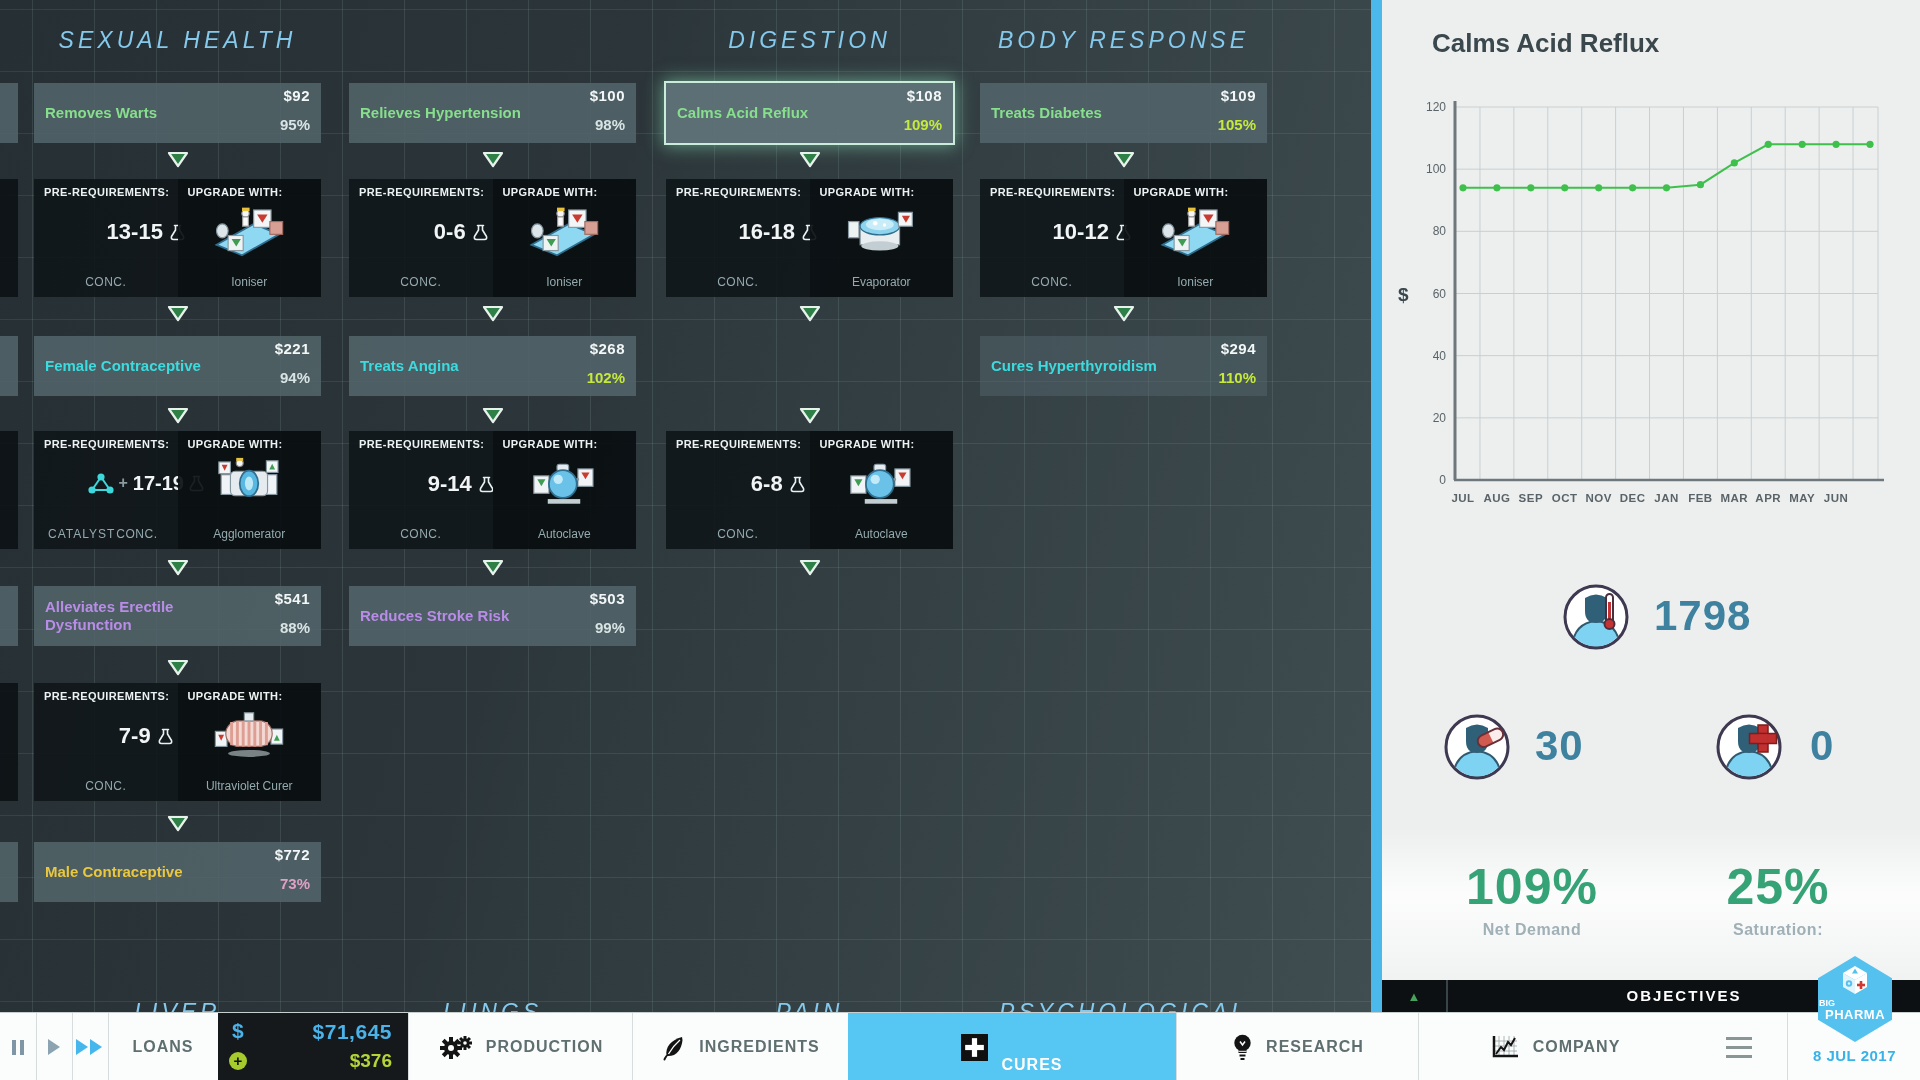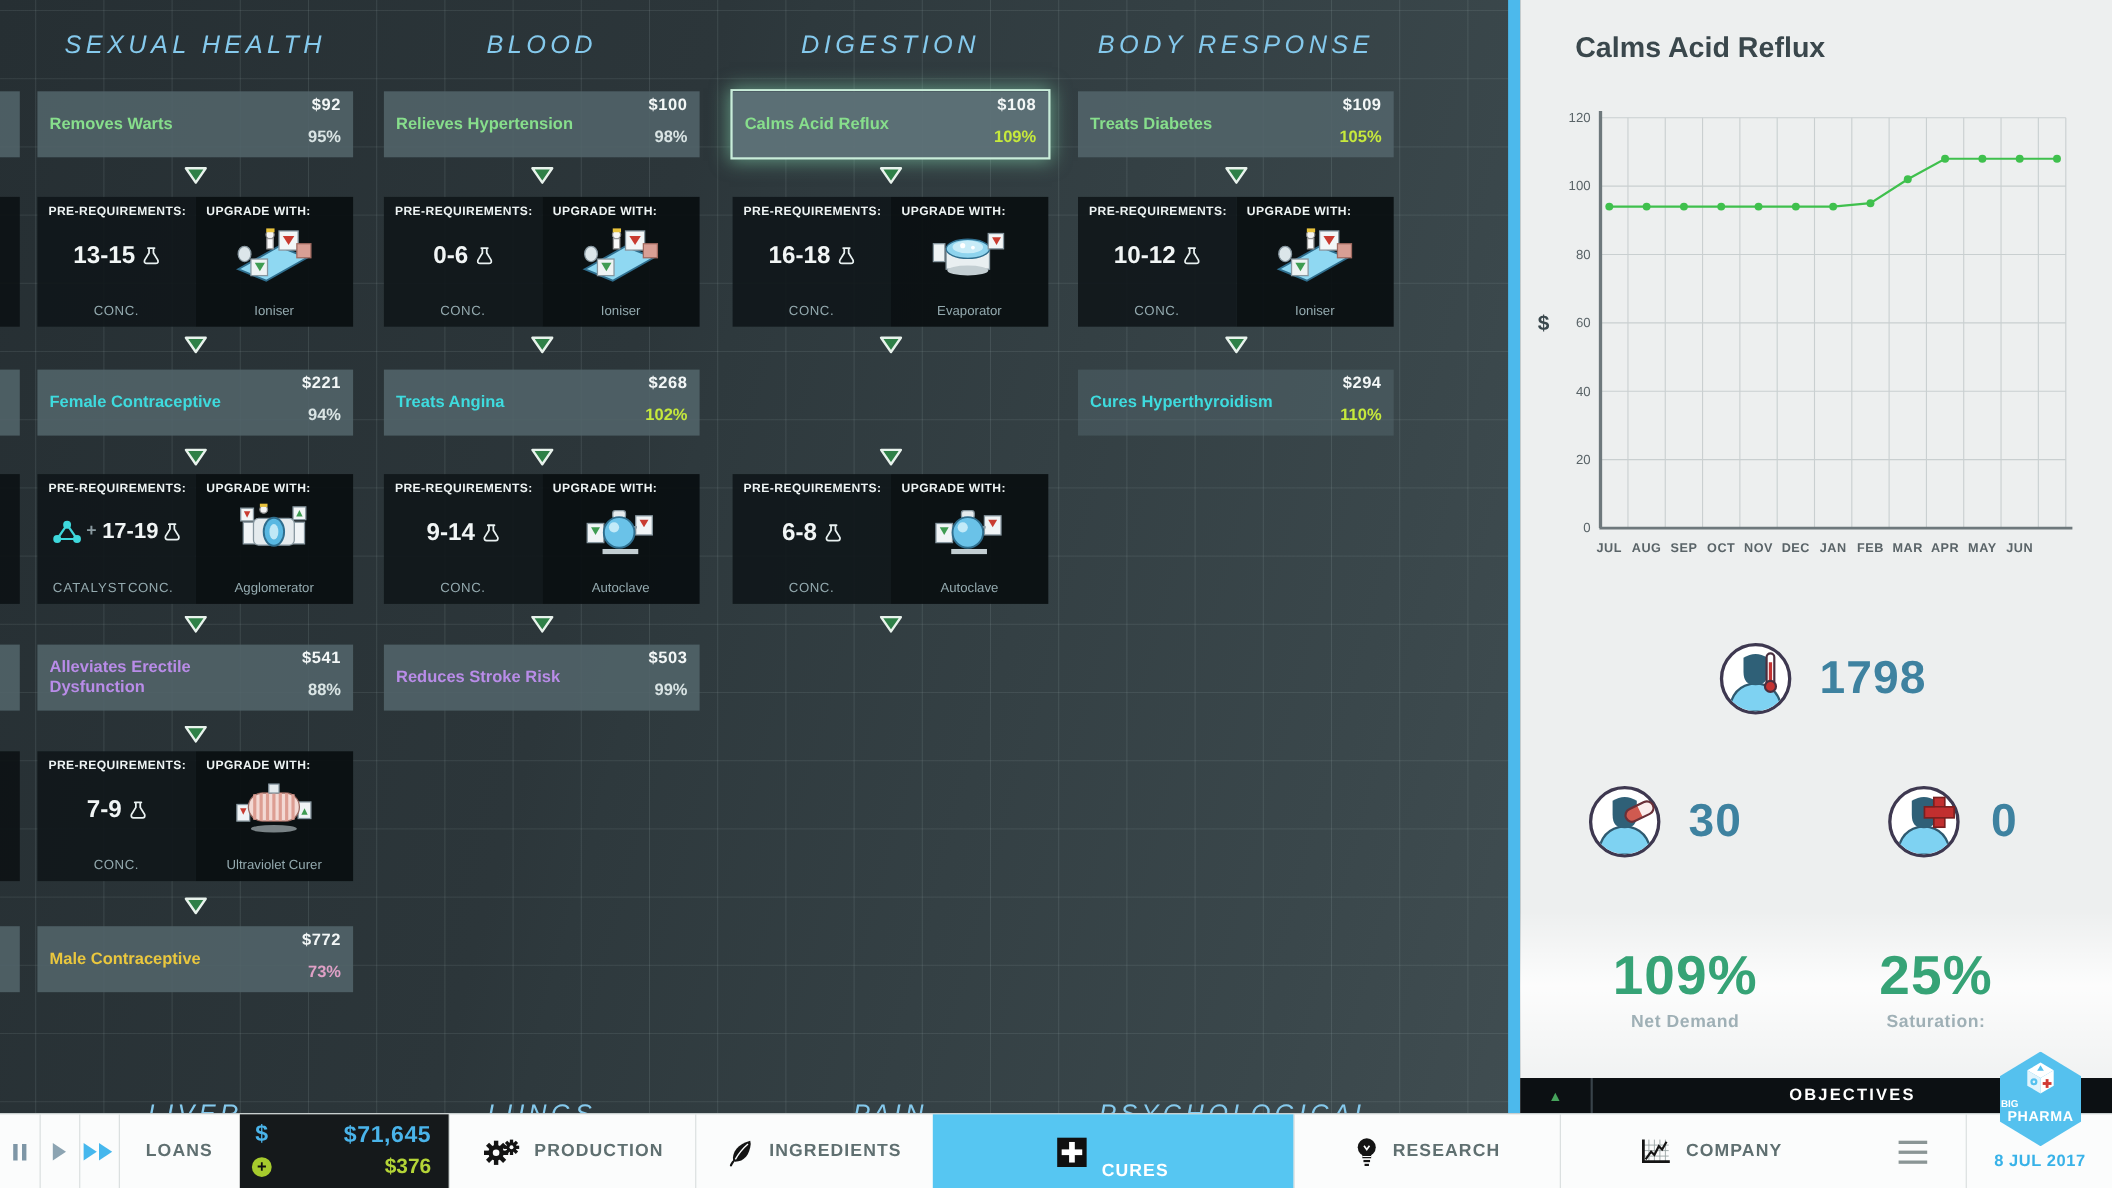--- a/index.html
+++ b/index.html
@@ -26,21 +26,21 @@
          font-size:15px;font-weight:bold;max-width:178px;line-height:1.2;}
   .cprice{position:absolute;right:11px;top:4px;font-size:15px;font-weight:bold;color:#F3F7F7;letter-spacing:.5px;}
   .cpct{position:absolute;right:11px;top:33px;font-size:15px;font-weight:bold;}
   .req{position:absolute;width:287px;height:118px;display:flex;}
   .q1{top:179px}.q2{top:431px}.q3{top:683px}
   .half{position:relative;flex:1;}
   .hleft{background:rgba(16,22,25,.9);}
   .hright{background:rgba(9,14,16,.92);}
   .rlabel{position:absolute;top:7px;left:10px;font-size:11px;font-weight:bold;color:#EDF3F3;letter-spacing:.4px;white-space:nowrap;}
   .rvalue{position:absolute;top:40px;left:0;width:100%;display:flex;justify-content:center;align-items:center;gap:7px;
-          font-size:22px;font-weight:bold;color:#F1F5F5;}
+          font-size:22px;font-weight:bold;color:#F1F5F5;padding-left:40px;}
   .rvalue.cat{gap:5px;font-size:20px;}
   .rconc{position:absolute;bottom:8px;left:0;width:100%;text-align:center;font-size:12px;color:#94AAAF;letter-spacing:.5px;}
   .rcat{position:absolute;bottom:8px;left:14px;font-size:12px;color:#94AAAF;letter-spacing:1px;}
   .rconc2{position:absolute;bottom:8px;right:20px;font-size:12px;color:#94AAAF;letter-spacing:.5px;}
   .machine{position:absolute;left:50%;top:24px;transform:translateX(-50%);width:76px;height:58px;}
   .mname{position:absolute;bottom:8px;left:0;width:100%;text-align:center;font-size:12px;color:#94AAAF;}
   .plus{color:#8A9AA0;font-weight:bold;font-size:16px;}
   .tri{position:absolute;width:22px;height:18px;}
   .tc1{left:167px}.tc2{left:482px}.tc3{left:799px}.tc4{left:1113px}
   .t1{top:150px}.t2{top:304px}.t3{top:406px}.t4{top:558px}.t5{top:658px}.t6{top:814px}
@@ -170,21 +170,20 @@
 
     <div class="sliver sliv-card r1"></div>
     <div class="sliver sliv-req q1"></div>
     <div class="sliver sliv-card r2"></div>
     <div class="sliver sliv-req q2"></div>
     <div class="sliver sliv-card r3"></div>
     <div class="sliver sliv-req q3"></div>
     <div class="sliver sliv-card r4"></div>
 
     <div class="colhead c1" style="top:24px">SEXUAL HEALTH</div>
-    <div class="colhead c2" style="top:24px">BLOOD</div>
     <div class="colhead c3" style="top:24px">DIGESTION</div>
     <div class="colhead c4" style="top:24px">BODY RESPONSE</div>
 
     <div class="card c1 r1">
       <div class="cname" style="color: rgb(135, 222, 140);">Removes Warts</div>
       <div class="cprice">$92</div>
       <div class="cpct" style="color: rgb(217, 228, 228);">95%</div>
     </div>
     <svg class="tri tc1 t1">
         <use href="#m-tri"></use>
@@ -558,21 +557,21 @@
       <rect x="43" y="12" width="10" height="27" fill="#C12F2F" stroke="#7A1F1F" stroke-width="1.5"></rect>
       <rect x="34.5" y="20.5" width="27" height="10" fill="#C12F2F" stroke="#7A1F1F" stroke-width="1.5"></rect>
       <rect x="43.8" y="21.3" width="8.4" height="8.4" fill="#C12F2F"></rect>
     </svg>
     <div class="stat-val" style="left:428px;top:713px">0</div>
 
     <div class="bigpct" style="left:25px;top:862px">
       <div class="v">109%</div>
       <div class="l">Net Demand</div>
     </div>
-    <div class="bigpct" style="left:268px;top:862px;width:220px">
+    <div class="bigpct" style="left:286px;top:862px;width:220px">
       <div class="v">25%</div>
       <div class="l">Saturation:</div>
     </div>
 
     <div id="objbar">
       <div id="objtri">
           <span>▲</span>
         </div>
       <div id="objlabel">OBJECTIVES</div>
     </div>

